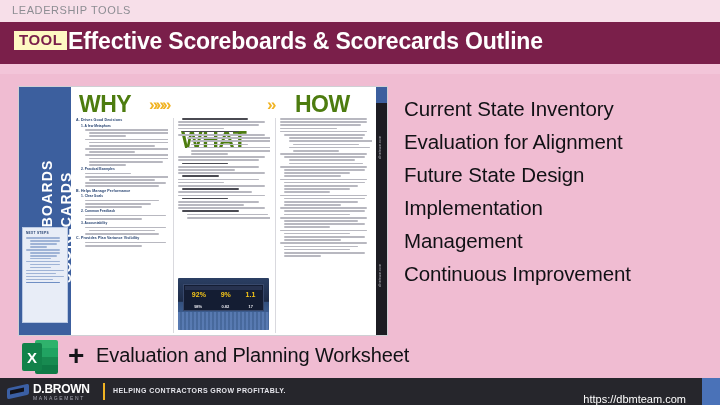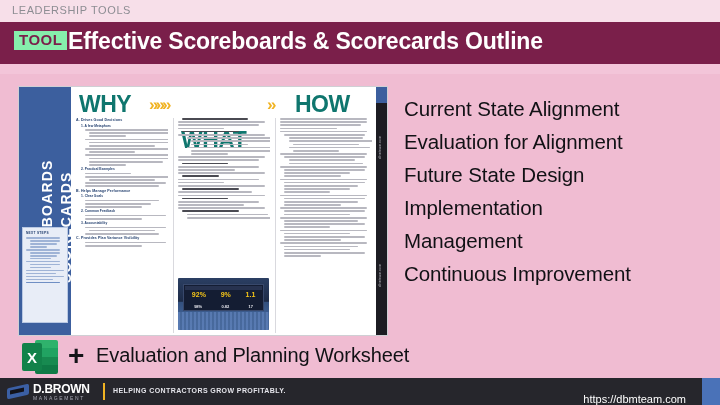--- a/index.html
+++ b/index.html
@@ -19,21 +19,21 @@
     font-size:11px;letter-spacing:.6px;color:#8d8d93;
     font-family:"Liberation Sans",sans-serif;
   }
   
   .titlebar{
     position:absolute;left:0;top:22px;width:720px;height:42px;
     background:#7a1f4a;
   }
   .tool-badge{
     position:absolute;left:14px;top:31px;
-    background:#86efac;color:#7a1f4a;
+    background:#fef9c3;color:#7a1f4a;
     font-size:15px;font-weight:bold;letter-spacing:.5px;
     padding:1px 5px 2px 5px;line-height:16px;
   }
   .title-text{
     position:absolute;left:68px;top:28px;
     color:#ffffff;font-size:23px;font-weight:bold;
     letter-spacing:-.2px;white-space:nowrap;
   }
   
   .underband{
@@ -92,21 +92,21 @@
   }
   .doc-edge-v2{
     position:absolute;transform:rotate(-90deg);transform-origin:left top;
     left:2px;top:200px;font-size:3px;color:#b9b9c2;letter-spacing:.4px;white-space:nowrap;
   }
   
   .wwh{
     position:absolute;left:6px;top:4px;right:4px;height:26px;
   }
   .wwh-word{
-    position:absolute;top:0;font-size:23px;font-weight:bold;color:#0f766e;
+    position:absolute;top:0;font-size:23px;font-weight:bold;color:#4d7c0f;
     letter-spacing:-.5px;line-height:26px;
   }
   .wwh-why{left:2px;}
   .wwh-what{left:104px;margin-top:36px;}
   .wwh-how{left:218px;}
   .wwh-chev{
     position:absolute;top:3px;color:#f0b323;font-size:17px;font-weight:bold;
     line-height:22px;letter-spacing:-3px;
   }
   .wwh-c1{left:72px;}
@@ -419,21 +419,21 @@
     </div>
 
     <div class="doc-edge">
       <div class="doc-edge-tab"></div>
       <div class="doc-edge-v">dbmteam.com</div>
       <div class="doc-edge-v2">dbmteam.com</div>
     </div>
   </div>
 
   <div class="outline">
-    <div class="outline-item">Current State Alignment</div>
+    <div class="outline-item">Current State Inventory</div>
     <div class="outline-item">Evaluation for Alignment</div>
     <div class="outline-item">Future State Design</div>
     <div class="outline-item">Implementation</div>
     <div class="outline-item">Management</div>
     <div class="outline-item">Continuous Improvement</div>
   </div>
 
   <div class="bottomrow">
     <div class="xl-icon">
       <div class="xl-right"></div>

